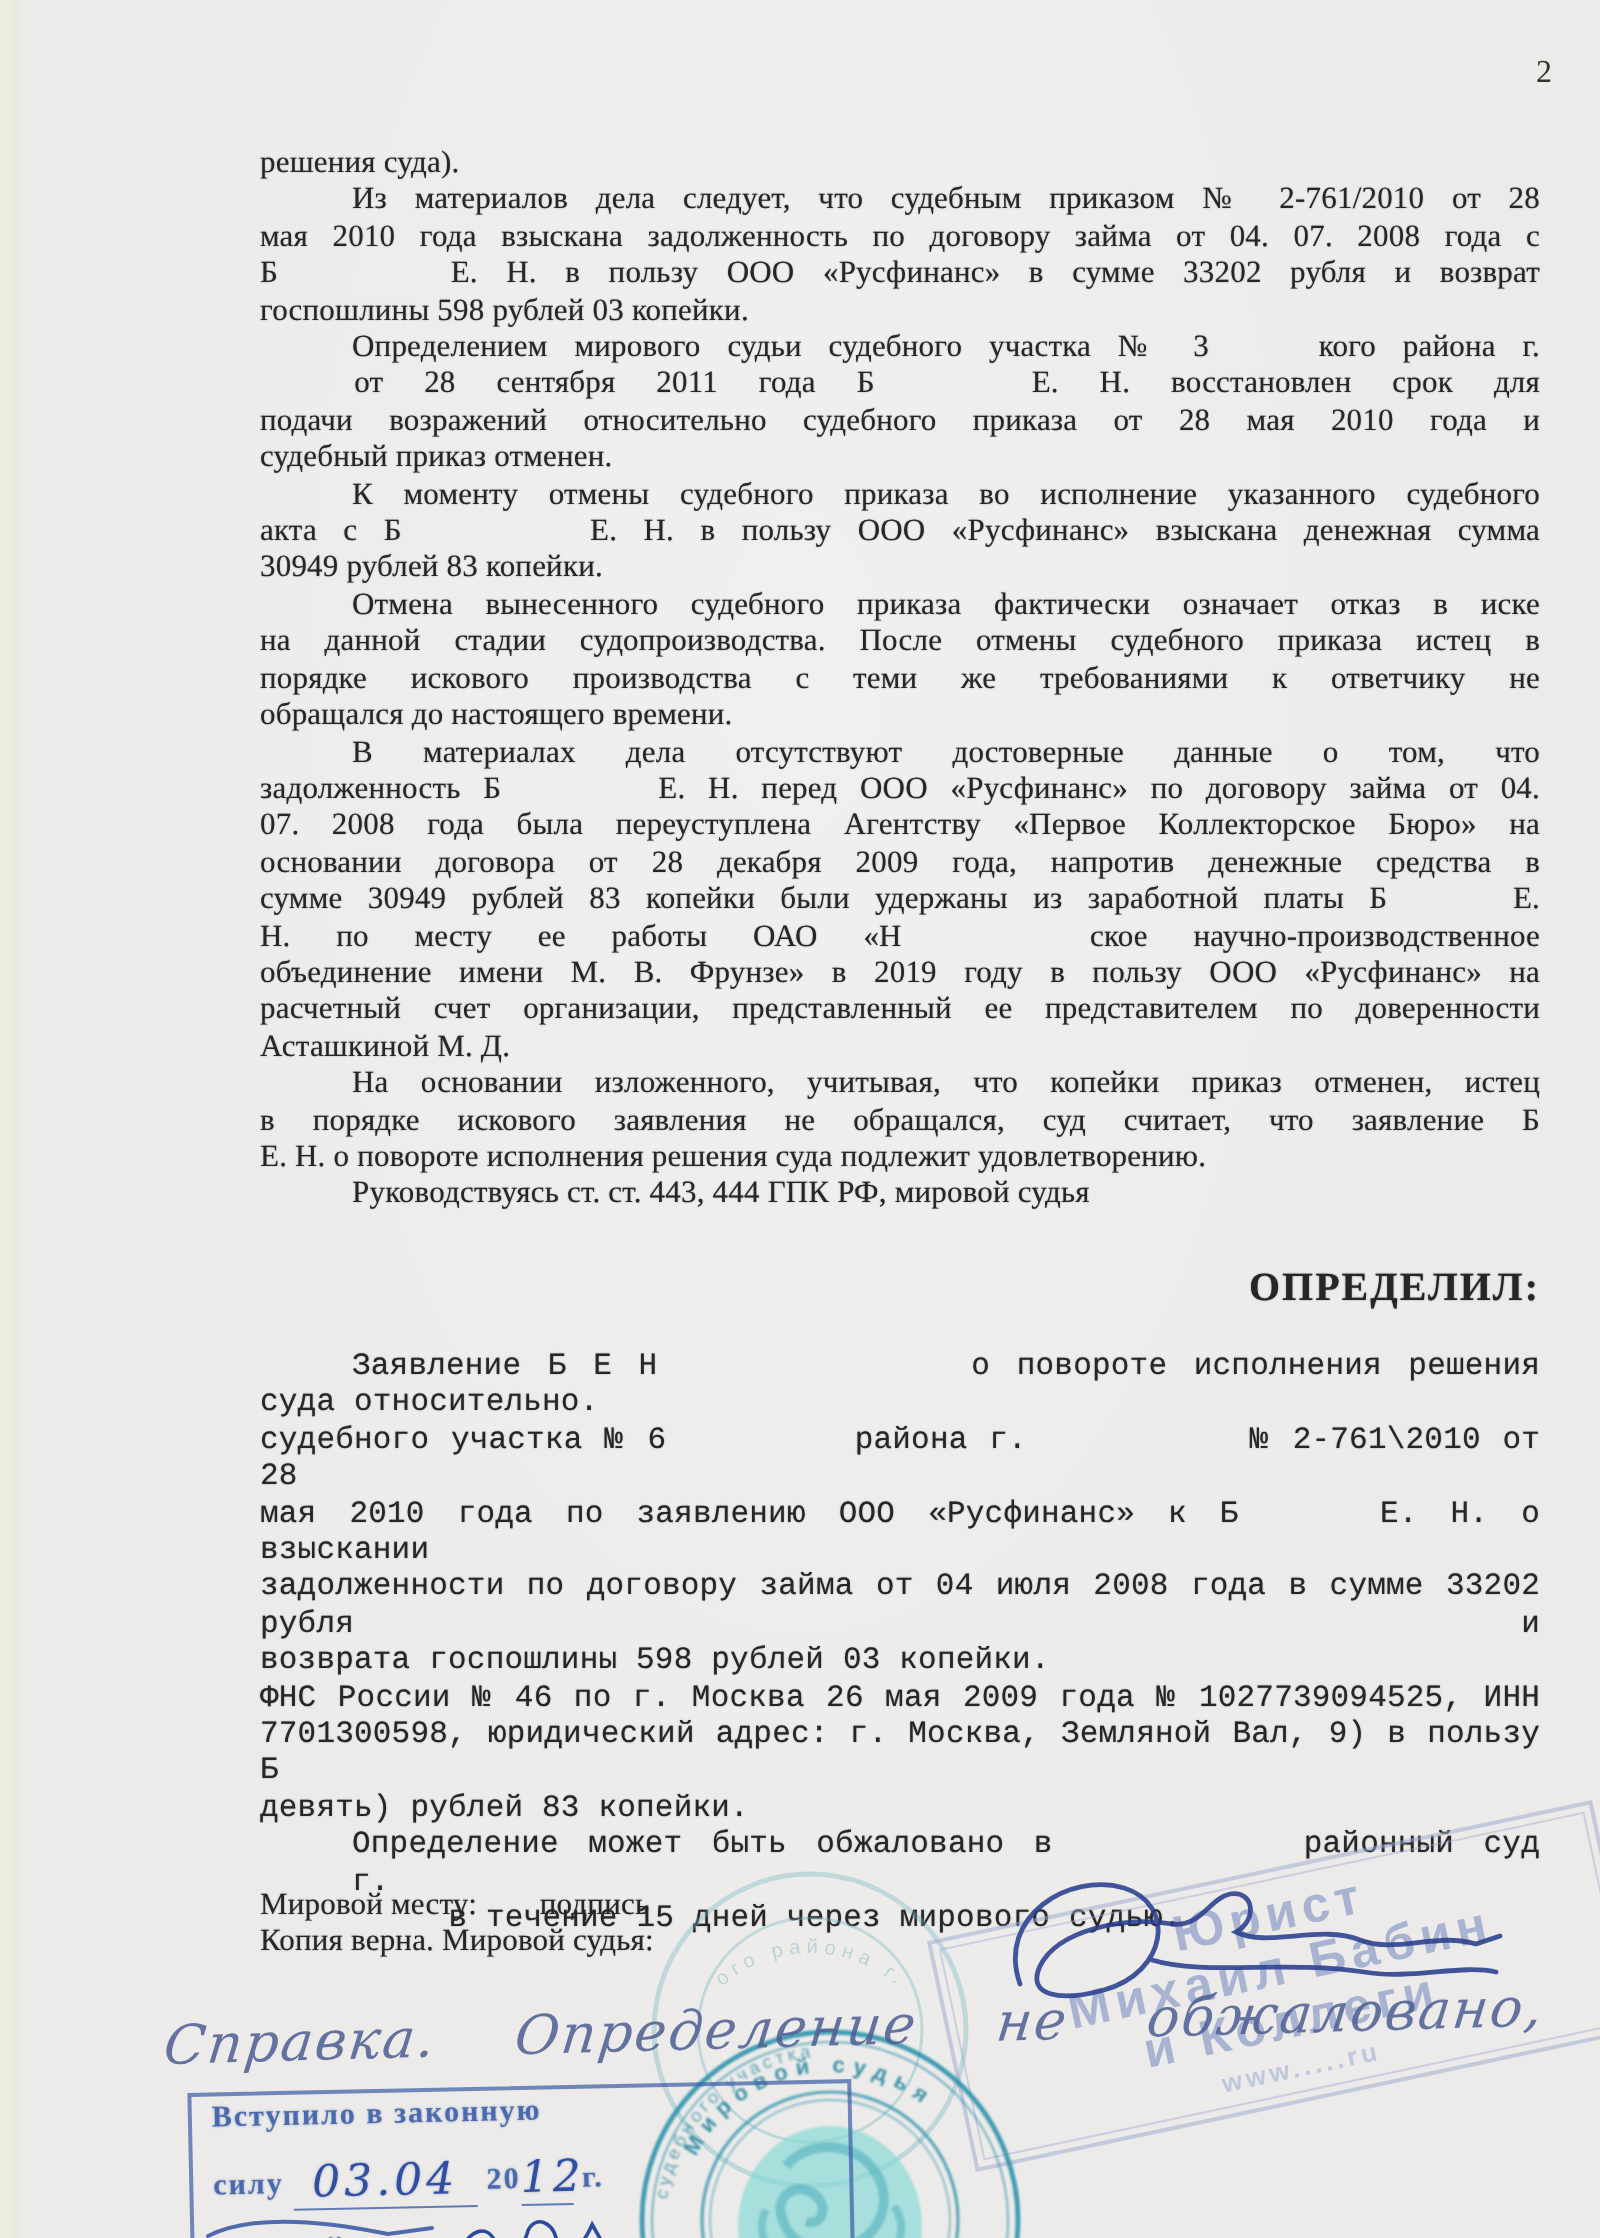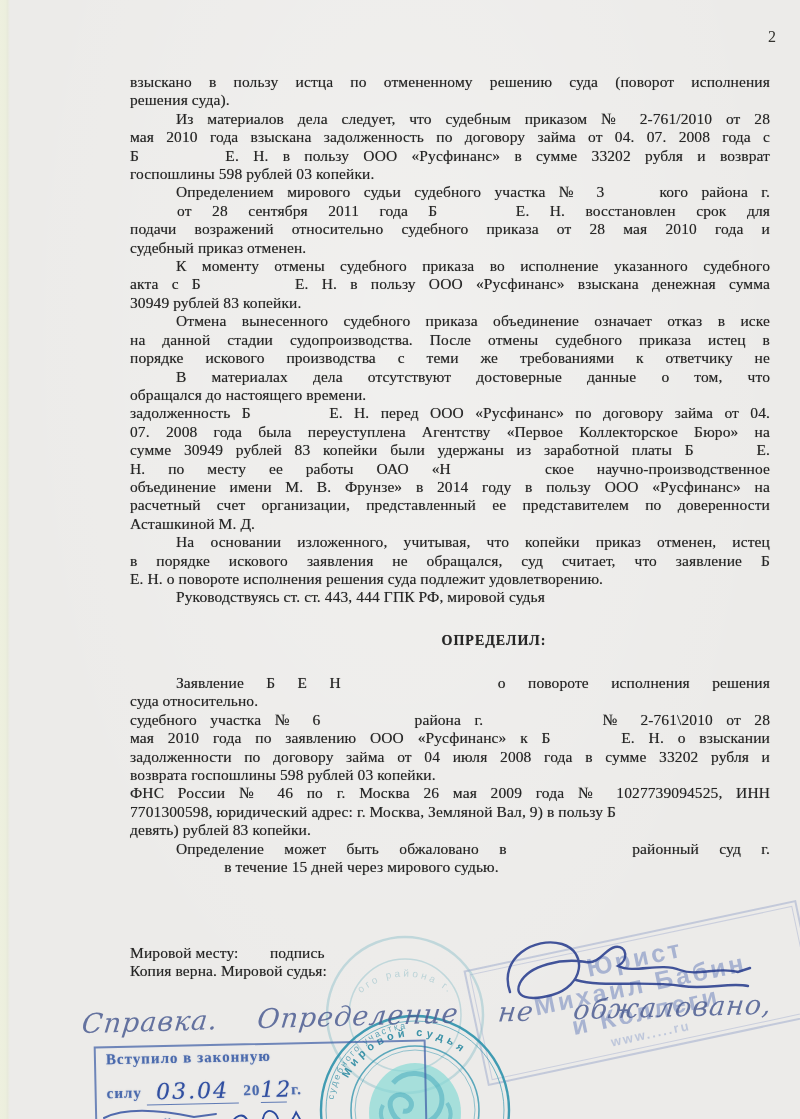--- a/index.html
+++ b/index.html
@@ -20,28 +20,28 @@
     background:radial-gradient(ellipse at 50% 30%,rgba(255,255,255,.25),rgba(0,0,0,0) 70%);
     z-index:1;
   }
   .pageno{position:absolute;top:28px;left:768px;font-size:16px;color:#33332f;z-index:10;}
 
   .textblock{position:absolute;left:130px;width:640px;z-index:10;
     font-size:15.5px;line-height:18.4px;
     text-shadow:0 0 .7px rgba(45,45,40,.55);
     letter-spacing:.1px;}
   .tb1{top:73px;}
-  .tb2{top:674px;}
+  .tb2{top:674px;font-family:Liberation Mono, monospace;}
   .tbf{top:944px;}
   .tl{text-align:justify;text-align-last:justify;white-space:normal;}
   .tl.end{text-align-last:left;}
   .tl.ind{padding-left:46px;}
-  .heading{position:absolute;left:146px;top:633px;width:640px;z-index:10;
-    text-align:center;padding-left:56px;box-sizing:border-box;
-    font-size:14px;font-weight:bold;letter-spacing:1px;
+  .heading{position:absolute;left:130px;top:633px;width:640px;z-index:10;
+    text-align:right;padding-left:56px;box-sizing:border-box;
+    font-size:20px;font-weight:bold;letter-spacing:1px;
     text-shadow:0 0 .8px rgba(35,35,30,.6);}
 
   
   .overlay{position:absolute;pointer-events:none;}
 
   
   .watermark{
     left:472px;top:934px;width:340px;height:118px;z-index:20;
     transform:rotate(-12deg);
     border:2px solid rgba(154,168,204,.5);
@@ -92,43 +92,43 @@
   .sig-cut{left:98px;top:1106px;z-index:36;}
 </style>
 </head>
 <body>
 
 <div class="page">
 
   <span class="pageno">2</span>
 
   <div class="textblock tb1">
-      <div class="tl">взыскано в пользу истца по отмененному решению суда (поворот исполнения</div>
       <div class="tl end">решения суда).</div>
       <div class="tl ind">Из материалов дела следует, что судебным приказом № 2-761/2010 от 28</div>
       <div class="tl">мая 2010 года взыскана задолженность по договору займа от 04. 07. 2008 года с</div>
       <div class="tl">Б           Е. Н. в пользу ООО «Русфинанс» в сумме 33202 рубля и возврат</div>
       <div class="tl end">госпошлины 598 рублей 03 копейки.</div>
       <div class="tl ind">Определением мирового судьи судебного участка № 3       кого района г.</div>
       <div class="tl">      от 28 сентября 2011 года Б          Е. Н. восстановлен срок для</div>
       <div class="tl">подачи возражений относительно судебного приказа от 28 мая 2010 года и</div>
       <div class="tl end">судебный приказ отменен.</div>
       <div class="tl ind">К моменту отмены судебного приказа во исполнение указанного судебного</div>
       <div class="tl">акта с Б            Е. Н. в пользу ООО «Русфинанс» взыскана денежная сумма</div>
       <div class="tl end">30949 рублей 83 копейки.</div>
-      <div class="tl ind">Отмена вынесенного судебного приказа объединение означает отказ в иске</div>
+      <div class="tl ind">Отмена вынесенного судебного приказа фактически означает отказ в иске</div>
       <div class="tl">на данной стадии судопроизводства. После отмены судебного приказа истец в</div>
       <div class="tl">порядке искового производства с теми же требованиями к ответчику не</div>
+      <div class="tl end">обращался до настоящего времени.</div>
       <div class="tl ind">В материалах дела отсутствуют достоверные данные о том, что</div>
-      <div class="tl end">обращался до настоящего времени.</div>
       <div class="tl">задолженность Б          Е. Н. перед ООО «Русфинанс» по договору займа от 04.</div>
       <div class="tl">07. 2008 года была переуступлена Агентству «Первое Коллекторское Бюро» на</div>
+      <div class="tl">основании договора от 28 декабря 2009 года, напротив денежные средства в</div>
       <div class="tl">сумме 30949 рублей 83 копейки были удержаны из заработной платы Б        Е.</div>
       <div class="tl">Н. по месту ее работы ОАО «Н            ское научно-производственное</div>
-      <div class="tl">объединение имени М. В. Фрунзе» в 2014 году в пользу ООО «Русфинанс» на</div>
+      <div class="tl">объединение имени М. В. Фрунзе» в 2019 году в пользу ООО «Русфинанс» на</div>
       <div class="tl">расчетный счет организации, представленный ее представителем по доверенности</div>
       <div class="tl end">Асташкиной М. Д.</div>
       <div class="tl ind">На основании изложенного, учитывая, что копейки приказ отменен, истец</div>
       <div class="tl">в порядке искового заявления не обращался, суд считает, что заявление Б</div>
       <div class="tl end">Е. Н. о повороте исполнения решения суда подлежит удовлетворению.</div>
       <div class="tl ind end">Руководствуясь ст. ст. 443, 444 ГПК РФ, мировой судья</div>
     </div>
 
   <div class="heading">ОПРЕДЕЛИЛ:</div>
 

